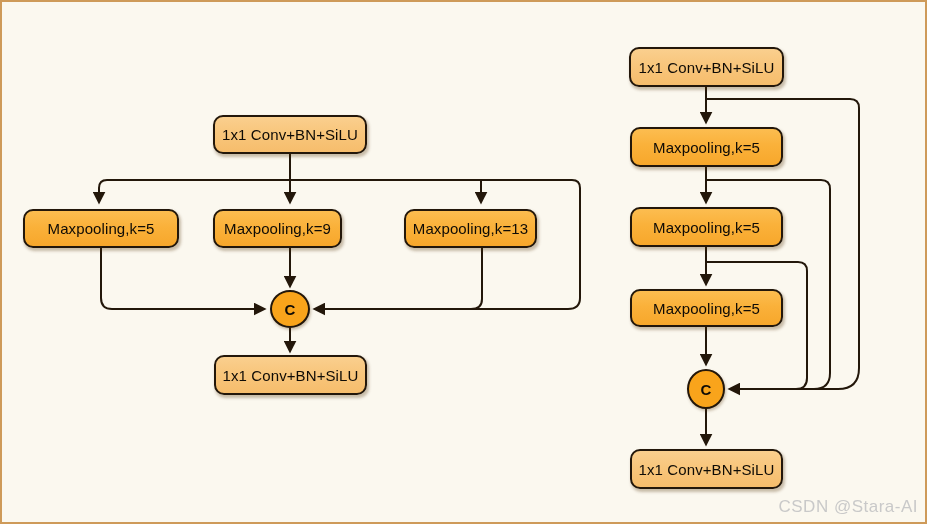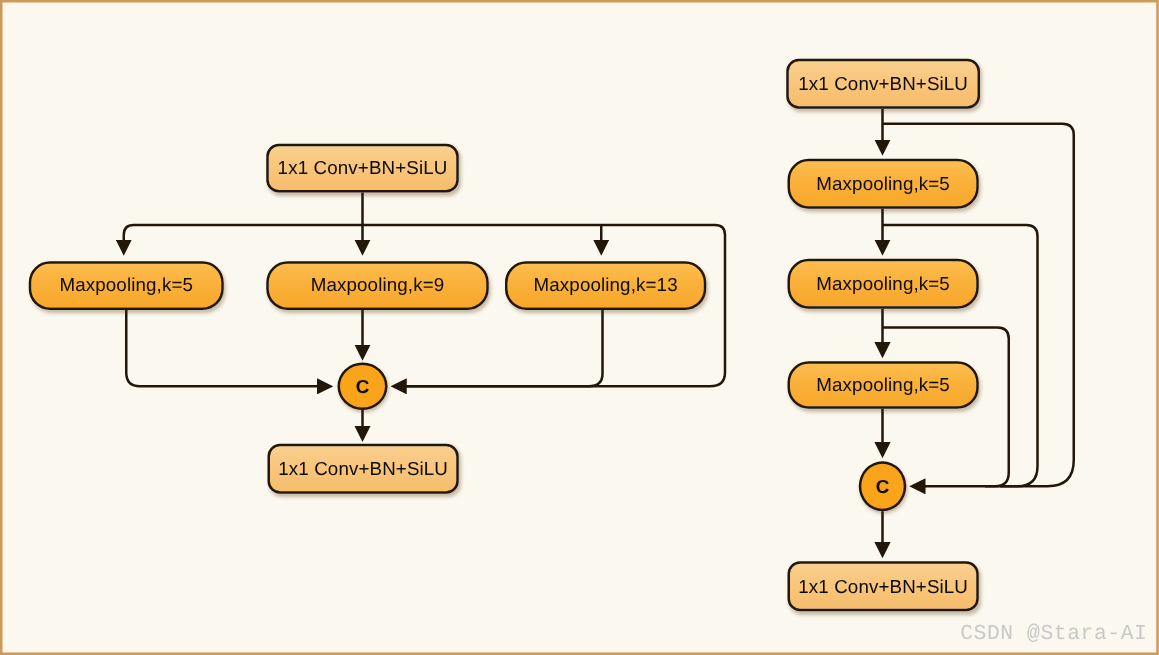--- a/index.html
+++ b/index.html
@@ -34,49 +34,48 @@
     border:2px solid var(--node-border);
     border-radius:10px;
     font-weight:normal;
     font-size:15px;
     letter-spacing:0.1px;
     color:var(--text);
     box-shadow:1.5px 2.5px 3px rgba(80,45,0,0.30);
     white-space:nowrap;
   }
   .conv{ background:linear-gradient(180deg,#FACF8E 0%,var(--conv-fill) 45%,#F6BD6C 100%); }
-  .pool{ background:linear-gradient(180deg,#FCBD50 0%,var(--pool-fill) 45%,#F7A72B 100%);border-radius:17px; }
+  .pool{ background:linear-gradient(180deg,#FCBD50 0%,var(--pool-fill) 45%,#F7A72B 100%); }
   .concat{
     position:absolute;
     display:flex;align-items:center;justify-content:center;
     background:var(--concat-fill);
     border:2.5px solid var(--node-border);
     border-radius:50%;
     font-weight:bold;font-size:15px;color:var(--text);
     box-shadow:1px 2px 3px rgba(80,45,0,0.30);
   }
   
   .l-conv-top   {left:211px;top:113px;width:154px;height:39px;}
   .l-pool-1     {left:21px; top:207px;width:156px;height:39px;}
-  .l-pool-2     {left:211px;top:207px;width:178px;height:39px;}
-  .l-pool-3     {left:402px;top:207px;width:161px;height:39px;}
+  .l-pool-2     {left:211px;top:207px;width:129px;height:39px;}
+  .l-pool-3     {left:402px;top:207px;width:133px;height:39px;}
   .l-concat     {left:268px;top:288px;width:40px;height:38px;}
   .l-conv-bot   {left:212px;top:353px;width:153px;height:40px;}
   
   .r-conv-top   {left:627px;top:45px; width:155px;height:40px;}
   .r-pool-1     {left:628px;top:125px;width:153px;height:40px;}
   .r-pool-2     {left:628px;top:205px;width:153px;height:40px;}
   .r-pool-3     {left:628px;top:287px;width:153px;height:38px;}
   .r-concat     {left:685px;top:367px;width:38px;height:40px;}
   .r-conv-bot   {left:628px;top:447px;width:153px;height:40px;}
   .watermark{
     position:absolute;right:7px;bottom:5px;
     font-size:17px;color:var(--watermark-color);
     letter-spacing:0.5px;
-    font-family:Liberation Mono, monospace;
   }
 </style>
 </head>
 <body>
 
 <div class="canvas">
 
   <svg class="wires" viewBox="0 0 927 524" xmlns="http://www.w3.org/2000/svg">
     <defs>
       <marker id="arrow" viewBox="0 0 10 10" refX="8" refY="5" markerWidth="6.5" markerHeight="6.5" orient="auto-start-reverse">

